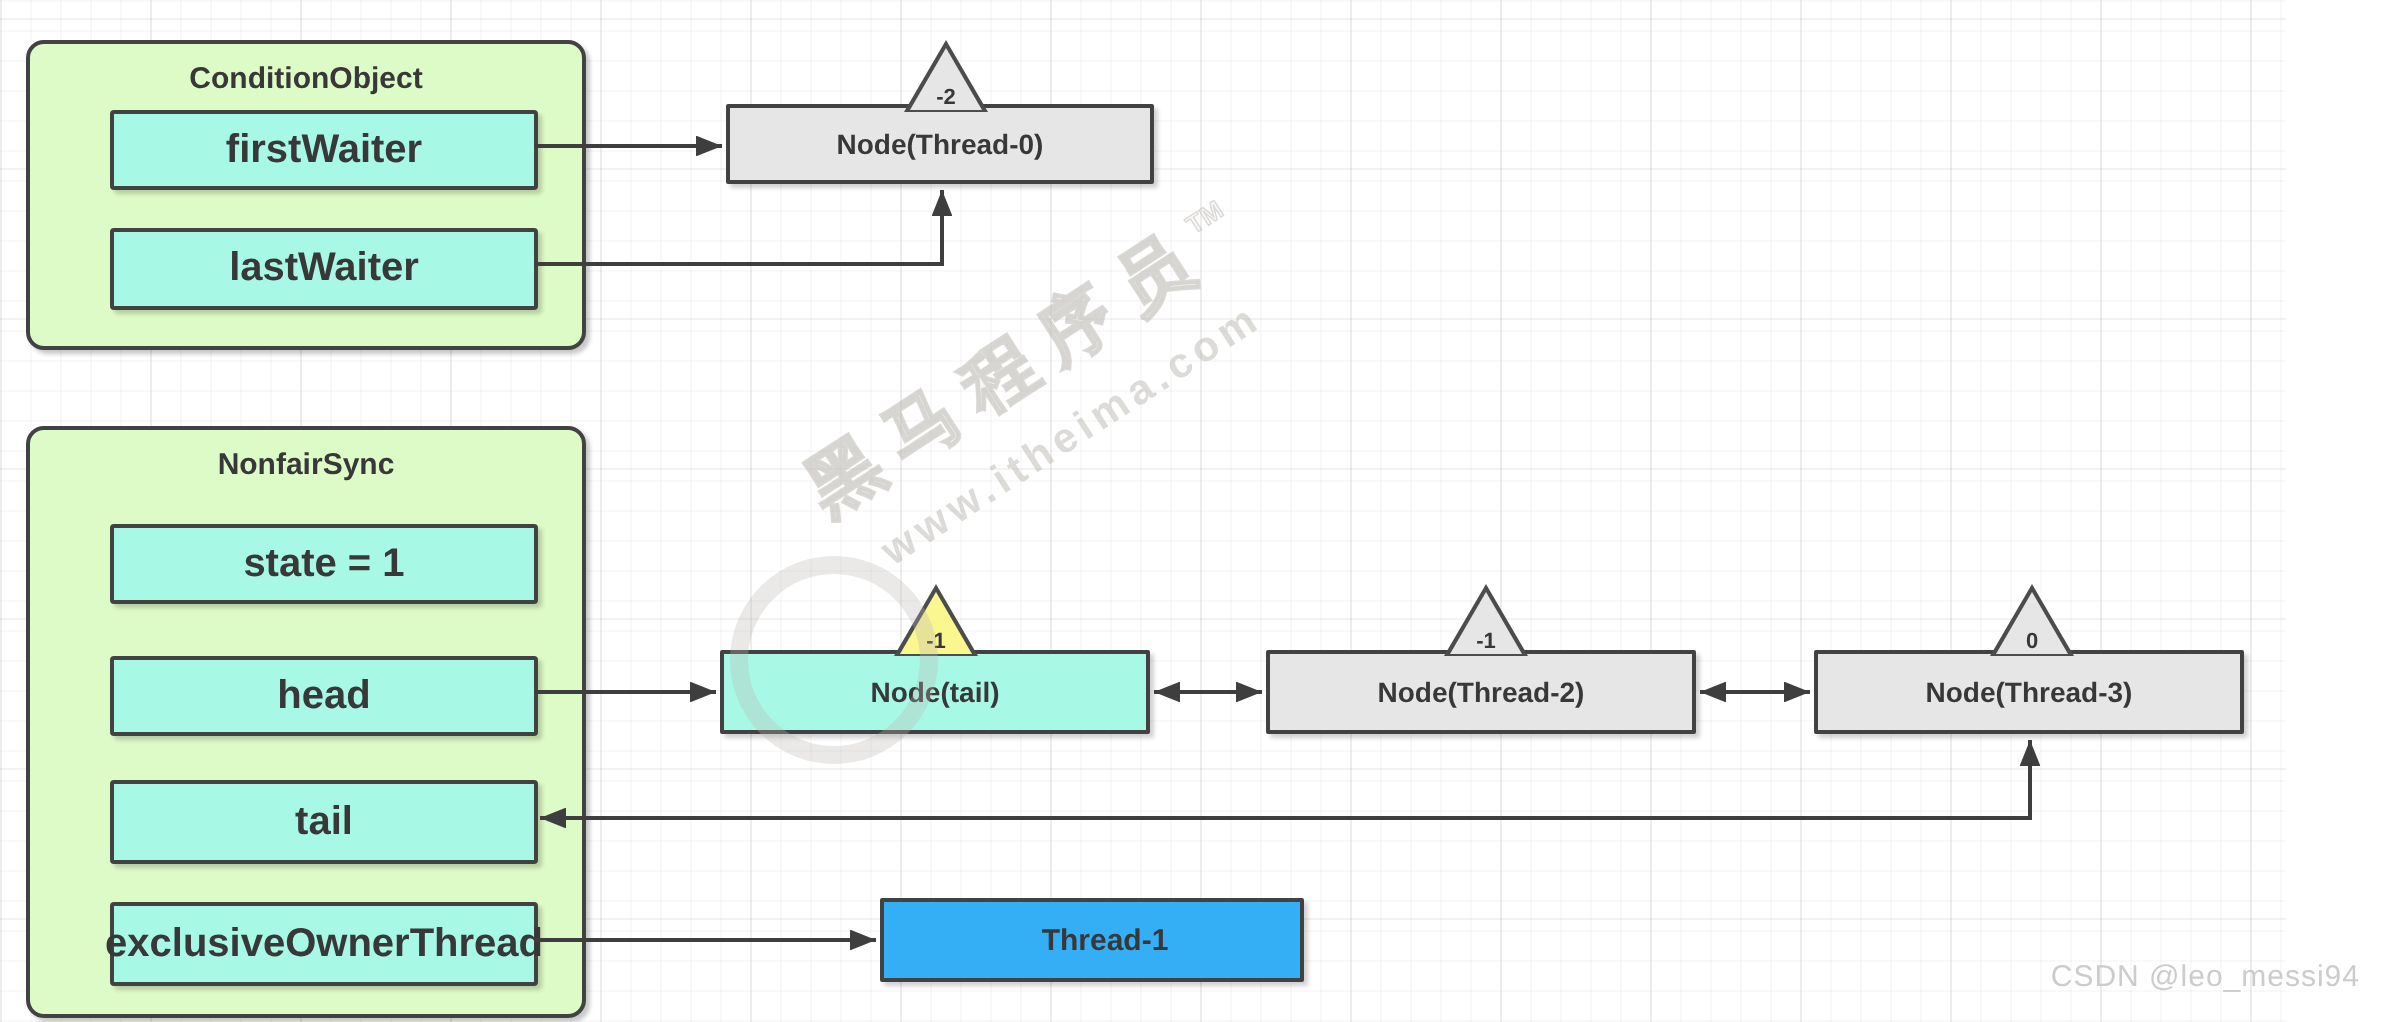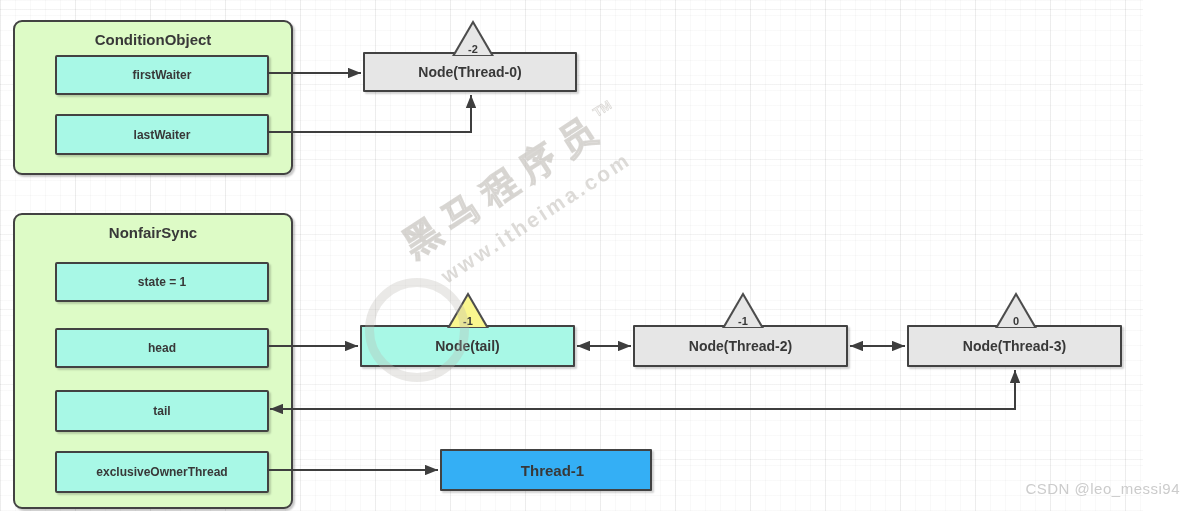--- a/index.html
+++ b/index.html
@@ -31,21 +31,21 @@
     position:absolute; top:9px; left:0; right:0; text-align:center;
     font-weight:bold; font-size:15px; color:var(--text);
   }
   #condition-container { left:13px; top:20px; width:280px; height:155px; }
   #sync-container      { left:13px; top:213px; width:280px; height:296px; }
 
   .field {
     position:absolute; width:214px; height:40px; background:var(--cyan);
     border:2px solid var(--border); border-radius:2px;
     display:flex; align-items:center; justify-content:center;
-    font-weight:bold; font-size:12px; color:var(--text);
+    font-weight:bold; font-size:20px; color:var(--text);
     box-shadow:2px 2px 2px rgba(0,0,0,0.18);
   }
   .node {
     position:absolute; background:var(--gray); border:2px solid var(--border);
     border-radius:1px; display:flex; align-items:center; justify-content:center;
     font-weight:bold; font-size:14px; color:var(--text);
     box-shadow:2px 2px 2px rgba(0,0,0,0.18); z-index:10;
   }
   .node.cyan { background:var(--cyan); }
   .node.blue { background:var(--blue); }

